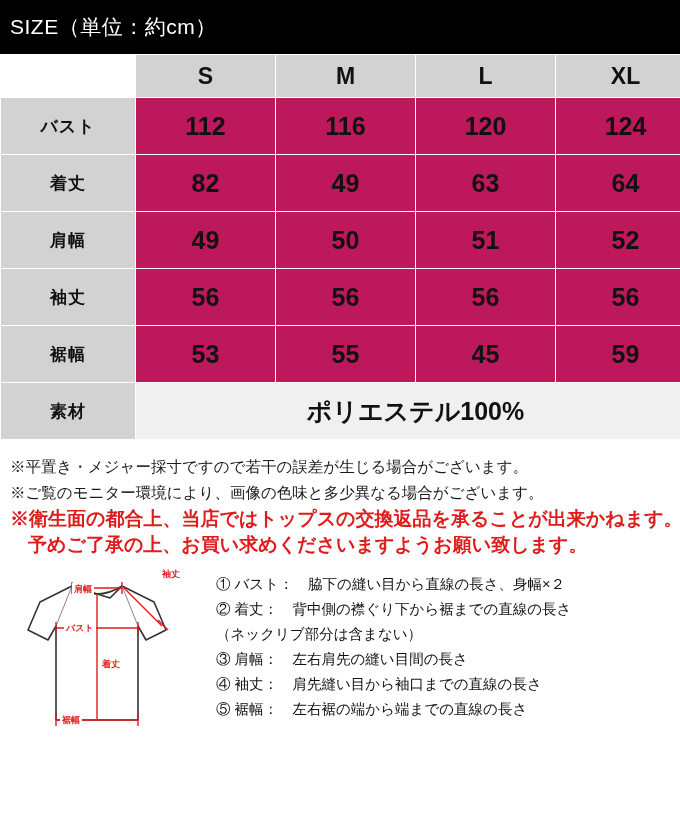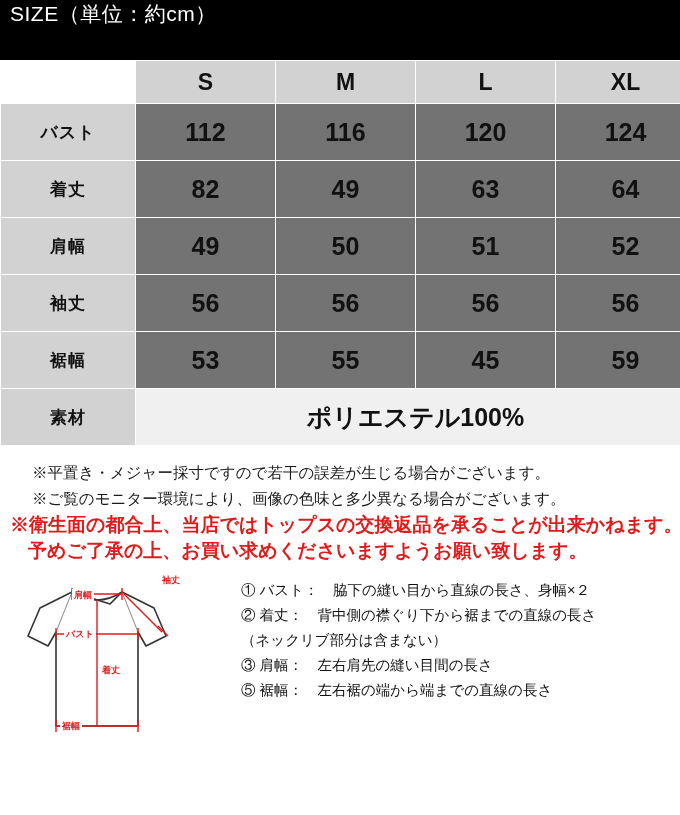--- a/index.html
+++ b/index.html
@@ -16,24 +16,25 @@
   }
   .page {
     position: relative;
     width: 680px;
     height: 815px;
     background: #ffffff;
   }
 
   
   .size-header {
-    height: 60px;
+    height: 54px;
     background: #000000;
     color: #ffffff;
     display: flex;
+    align-items: center;
     padding-left: 10px;
     font-size: 21px;
     letter-spacing: 0.5px;
     box-sizing: border-box;
   }
 
   
   table.size-table {
     border-collapse: collapse;
     width: 680px;
@@ -60,42 +61,41 @@
     border-left: 1px solid #ffffff;
   }
 
   tbody td.label {
     background: #d2d2d2;
     font-size: 17px;
     color: #111;
     letter-spacing: 1px;
   }
   tbody td.value {
-    background: #737373;
+    background: #be185d;
     font-size: 25px;
     color: #111;
   }
   tbody tr { height: 57px; }
   tbody tr.material-row { height: 57px; }
   tbody td.material {
     background: #f0f0f0;
     font-size: 25px;
   }
 
   
   .notes {
     padding: 14px 10px 0 10px;
     box-sizing: border-box;
   }
   .note-line {
     font-size: 15.5px;
     line-height: 26px;
     color: #1a1a1a;
     white-space: nowrap;
-    margin-left: 22px;
   }
   .note-red {
     color: #e01b1b;
     font-weight: bold;
     font-size: 19px;
     line-height: 26px;
     white-space: nowrap;
   }
   .note-red.indent { padding-left: 18px; }
 
@@ -115,21 +115,20 @@
   .legend {
     flex: 1;
     padding-left: 8px;
     padding-top: 4px;
   }
   .legend-line {
     font-size: 14.5px;
     line-height: 25px;
     color: #111;
     white-space: nowrap;
-    margin-left: 25px;
   }
 
   .diag-label {
     position: absolute;
     font-size: 9px;
     font-weight: bold;
     color: #e01b1b;
     background: #ffffff;
     padding: 1px 2px;
     line-height: 11px;
@@ -240,17 +239,18 @@
       <span class="diag-label" style="left:52px; top:54px;">バスト</span>
       <span class="diag-label" style="left:88px; top:90px;">着丈</span>
       <span class="diag-label" style="left:48px; top:146px;">裾幅</span>
     </div>
 
     <div class="legend">
       <div class="legend-line">① バスト：　脇下の縫い目から直線の長さ、身幅×２</div>
       <div class="legend-line">② 着丈：　背中側の襟ぐり下から裾までの直線の長さ</div>
       <div class="legend-line">（ネックリブ部分は含まない）</div>
       <div class="legend-line">③ 肩幅：　左右肩先の縫い目間の長さ</div>
+      <div class="legend-line">④ 袖丈：　肩先縫い目から袖口までの直線の長さ</div>
       <div class="legend-line">⑤ 裾幅：　左右裾の端から端までの直線の長さ</div>
     </div>
   </div>
 
 </div>
 
 </body></html>

